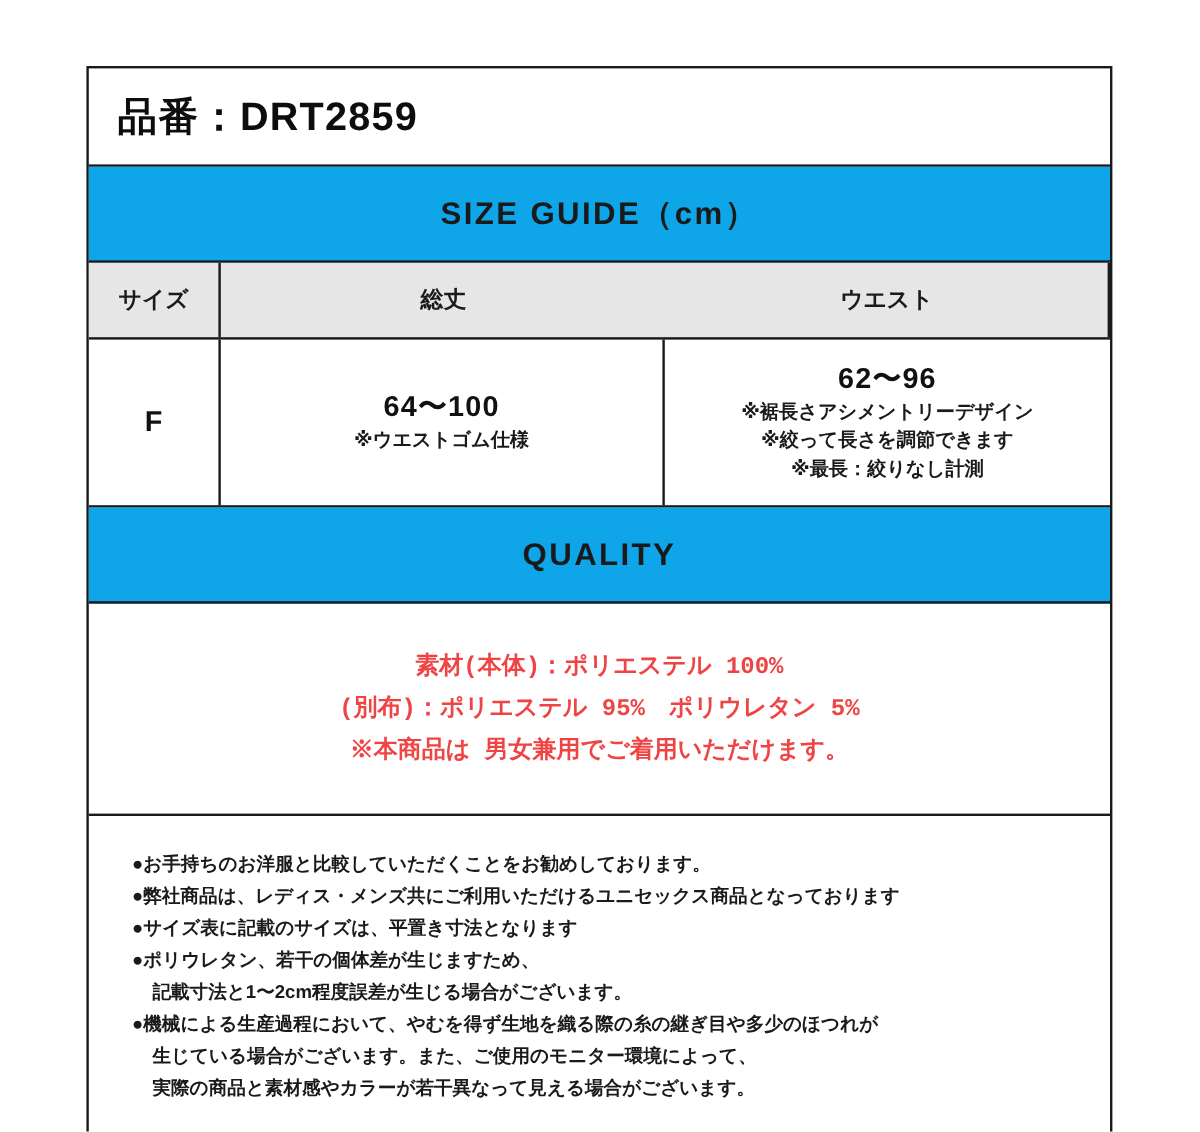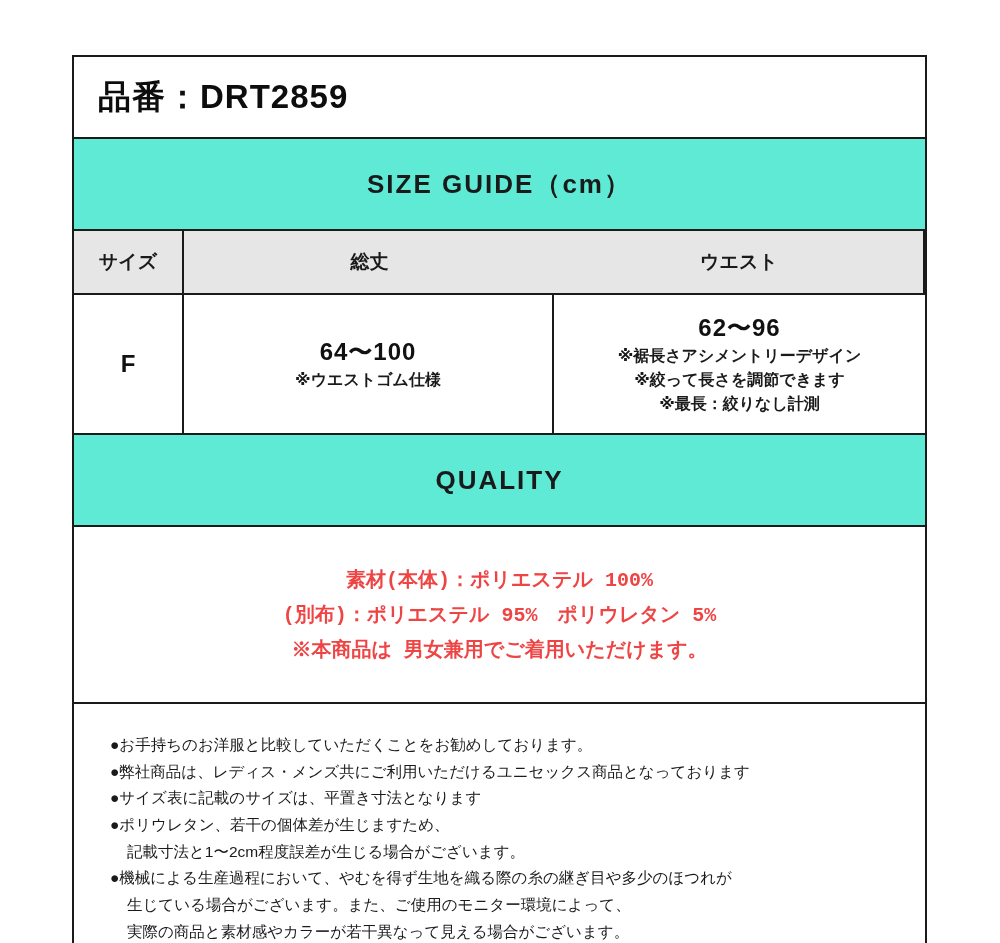--- a/index.html
+++ b/index.html
@@ -44,22 +44,22 @@
   }
   .code-text {
     font-size: 33px;
     font-weight: bold;
     letter-spacing: 1px;
     color: #0d0d0d;
   }
 
   
   .band {
-    background: #5eead4;
-    height: 92px;
+    background: #0ea5e9;
+    height: 80px;
     display: flex;
     align-items: center;
     justify-content: center;
   }
   .band-text {
     font-size: 26px;
     font-weight: bold;
     letter-spacing: 2px;
     color: #1a1a1a;
   }
@@ -127,21 +127,21 @@
     font-family: Liberation Mono, monospace;
   }
 
   
   .notes {
     padding: 28px 0 30px 36px;
   }
   .notes p {
     margin: 0;
     font-size: 15.5px;
-    font-weight: normal;
+    font-weight: bold;
     line-height: 1.72;
     color: #1a1a1a;
   }
   .notes p.indent { padding-left: 17px; }
 </style>
 </head>
 <body>
 
 <div class="page">
   <div class="sheet">

